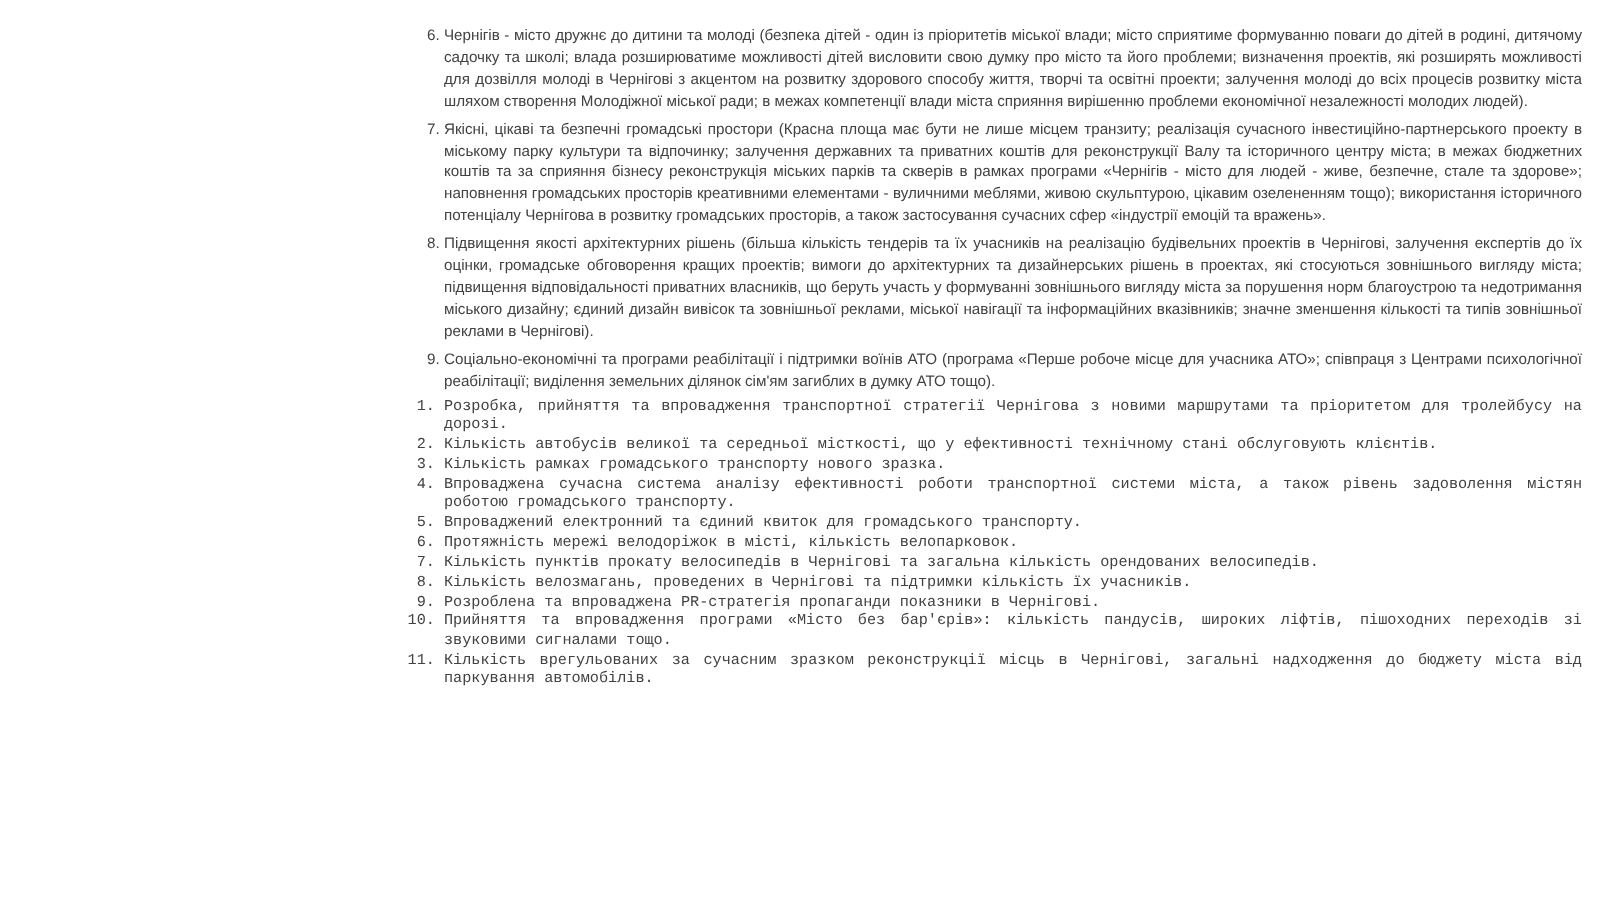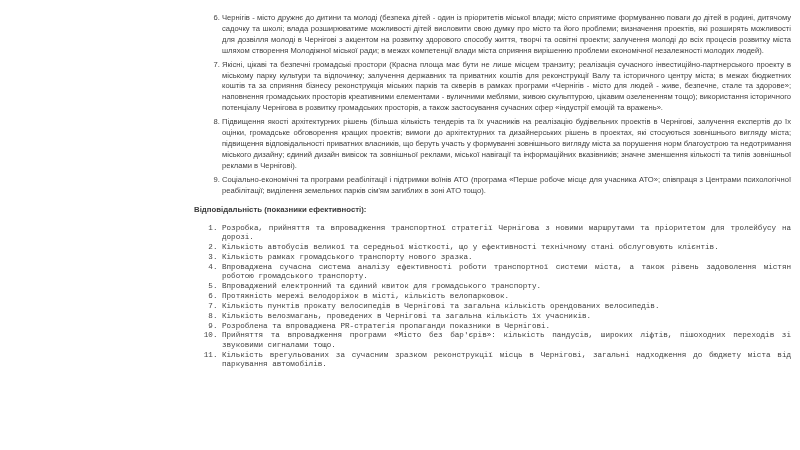--- a/index.html
+++ b/index.html
@@ -59,33 +59,32 @@
 </head>
 <body>
 
 <div class="page">
   <div class="content">
 
     <ol class="doc-list top-list" start="6">
         <li>Чернігів - місто дружнє до дитини та молоді (безпека дітей - один із пріоритетів міської влади; місто сприятиме формуванню поваги до дітей в родині, дитячому садочку та школі; влада розширюватиме можливості дітей висловити свою думку про місто та його проблеми; визначення проектів, які розширять можливості для дозвілля молоді в Чернігові з акцентом на розвитку здорового способу життя, творчі та освітні проекти; залучення молоді до всіх процесів розвитку міста шляхом створення Молодіжної міської ради; в межах компетенції влади міста сприяння вирішенню проблеми економічної незалежності молодих людей).</li>
         <li>Якісні, цікаві та безпечні громадські простори (Красна площа має бути не лише місцем транзиту; реалізація сучасного інвестиційно-партнерського проекту в міському парку культури та відпочинку; залучення державних та приватних коштів для реконструкції Валу та історичного центру міста; в межах бюджетних коштів та за сприяння бізнесу реконструкція міських парків та скверів в рамках програми «Чернігів - місто для людей - живе, безпечне, стале та здорове»; наповнення громадських просторів креативними елементами - вуличними меблями, живою скульптурою, цікавим озелененням тощо); використання історичного потенціалу Чернігова в розвитку громадських просторів, а також застосування сучасних сфер «індустрії емоцій та вражень».</li>
         <li>Підвищення якості архітектурних рішень (більша кількість тендерів та їх учасників на реалізацію будівельних проектів в Чернігові, залучення експертів до їх оцінки, громадське обговорення кращих проектів; вимоги до архітектурних та дизайнерських рішень в проектах, які стосуються зовнішнього вигляду міста; підвищення відповідальності приватних власників, що беруть участь у формуванні зовнішнього вигляду міста за порушення норм благоустрою та недотримання міського дизайну; єдиний дизайн вивісок та зовнішньої реклами, міської навігації та інформаційних вказівників; значне зменшення кількості та типів зовнішньої реклами в Чернігові).</li>
-        <li>Соціально-економічні та програми реабілітації і підтримки воїнів АТО (програма «Перше робоче місце для учасника АТО»; співпраця з Центрами психологічної реабілітації; виділення земельних парків сім'ям загиблих в зоні АТО тощо).</li>
+        <li>Соціально-економічні та програми реабілітації і підтримки воїнів АТО (програма «Перше робоче місце для учасника АТО»; співпраця з Центрами психологічної реабілітації; виділення земельних ділянок сім'ям загиблих в думку АТО тощо).</li>
       </ol>
 
-    <div class="section-heading">Відповідальність (показники ефективності):</div>
 
     <ol class="doc-list bottom-list" start="1">
         <li>Розробка, прийняття та впровадження транспортної стратегії Чернігова з новими маршрутами та пріоритетом для тролейбусу на дорозі.</li>
         <li>Кількість автобусів великої та середньої місткості, що у ефективності технічному стані обслуговують клієнтів.</li>
         <li>Кількість рамках громадського транспорту нового зразка.</li>
         <li>Впроваджена сучасна система аналізу ефективності роботи транспортної системи міста, а також рівень задоволення містян роботою громадського транспорту.</li>
         <li>Впроваджений електронний та єдиний квиток для громадського транспорту.</li>
         <li>Протяжність мережі велодоріжок в місті, кількість велопарковок.</li>
         <li>Кількість пунктів прокату велосипедів в Чернігові та загальна кількість орендованих велосипедів.</li>
-        <li>Кількість велозмагань, проведених в Чернігові та загальна кількість їх учасників.</li>
+        <li>Кількість велозмагань, проведених в Чернігові та підтримки кількість їх учасників.</li>
         <li>Розроблена та впроваджена PR-стратегія пропаганди показники в Чернігові.</li>
         <li>Прийняття та впровадження програми «Місто без бар'єрів»: кількість пандусів, широких ліфтів, пішоходних переходів зі звуковими сигналами тощо.</li>
         <li>Кількість врегульованих за сучасним зразком реконструкції місць в Чернігові, загальні надходження до бюджету міста від паркування автомобілів.</li>
       </ol>
 
   </div>
 </div>
 
 </body></html>

